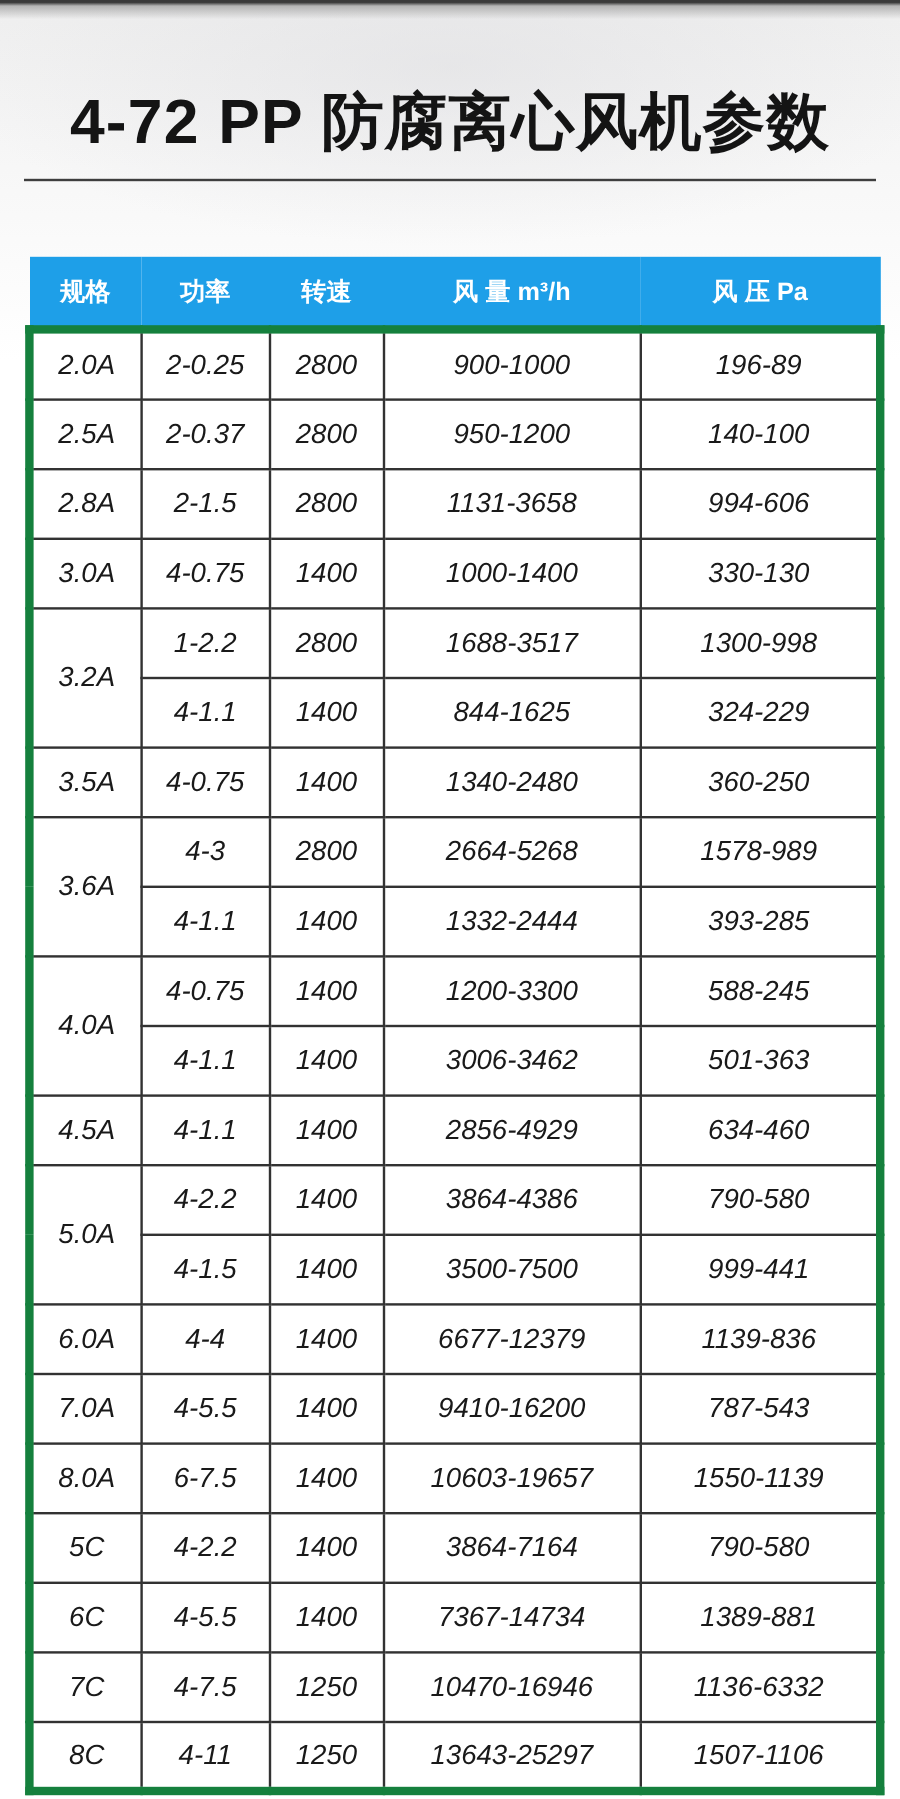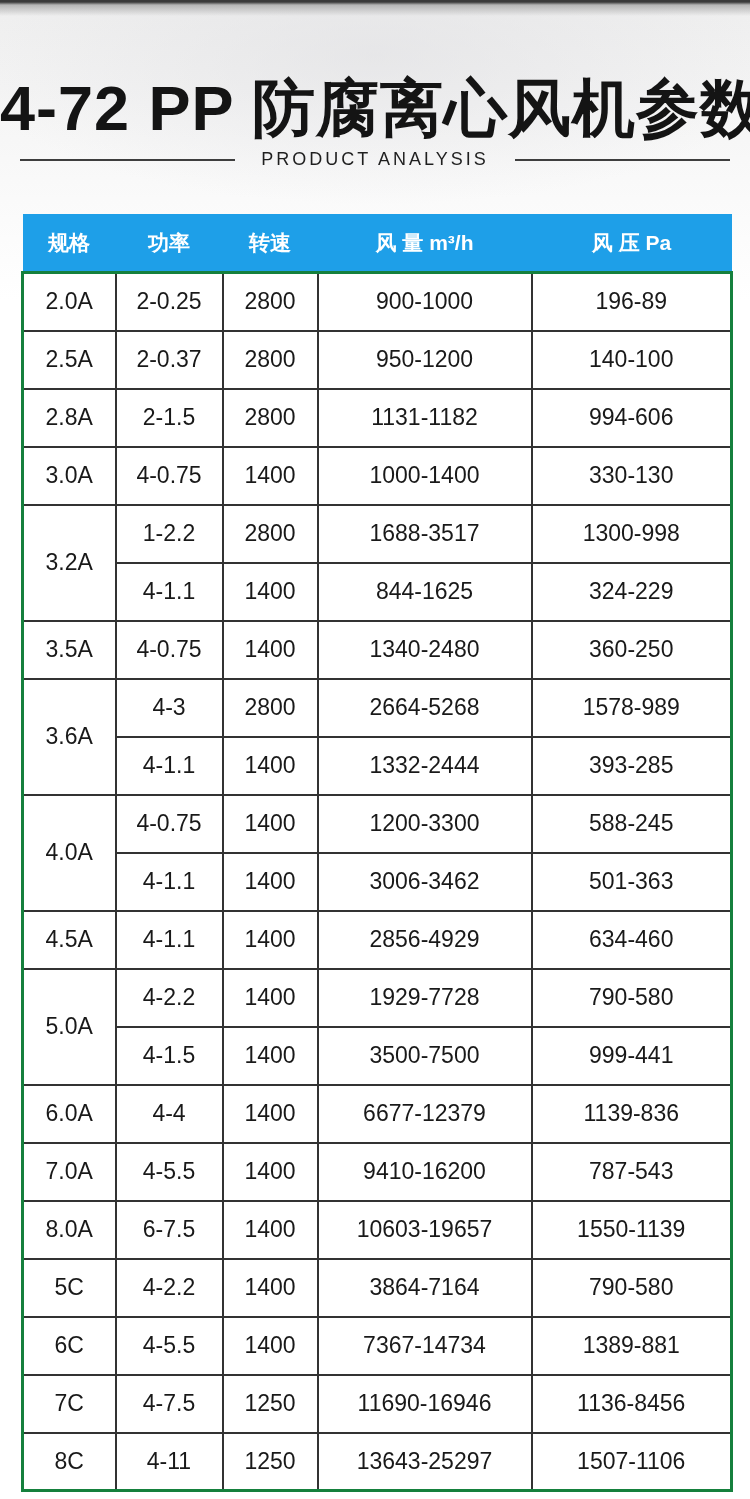--- a/index.html
+++ b/index.html
@@ -13,21 +13,21 @@
     background:
       radial-gradient(ellipse 420px 150px at 50% 55px, rgba(221,221,224,0.55) 0%, rgba(255,255,255,0) 100%),
       linear-gradient(180deg, #efefef 0%, #f6f6f6 120px, #ffffff 300px, #ffffff 100%);
   }
   .top-edge {
     position: absolute; top: 0; left: 0; width: 750px; height: 16px;
     background: linear-gradient(180deg, #3a3a3a 0px, #3a3a3a 2px, #b5b5b5 5px, rgba(230,230,230,0) 16px);
   }
   .title {
     position: absolute; top: 74px; left: 0; width: 750px; margin: 0;
-    text-align: center; font-size: 63px; line-height: 1.1; font-weight: bold;
+    text-align: center; font-size: 52px; line-height: 1.1; font-weight: bold;
     color: #141414; letter-spacing: 1px; white-space: nowrap;
   }
   .subtitle-row {
     position: absolute; top: 149px; left: 20px; width: 710px;
     display: flex; align-items: center;
   }
   .rule { flex: 1; height: 2px; background: #3e3e3e; }
   .subtitle {
     margin: 0 26px; font-size: 18px; letter-spacing: 3px;
     color: #1f1f1f; font-weight: 500; white-space: nowrap;
@@ -35,41 +35,40 @@
   table.spec-table {
     position: absolute; top: 214px; left: 21px; width: 709px;
     border-collapse: collapse; table-layout: fixed;
   }
   table.spec-table thead th {
     background: var(--accent); color: #ffffff;
     font-size: 21px; font-weight: bold; height: 57px;
     border: none; text-align: center; vertical-align: middle;
     padding: 0; white-space: nowrap;
   }
-  table.spec-table tbody { border: 3px solid #15803d; }
+  table.spec-table tbody { border: 7px solid #15803d; font-style: italic; }
   table.spec-table tbody tr { height: 58px; }
   table.spec-table tbody td {
     border: 2px solid var(--grid);
     background: #ffffff;
     text-align: center; vertical-align: middle;
     font-size: 23px; color: #191919; padding: 0;
     white-space: nowrap;
   }
 </style>
 </head>
 <body>
 
 <div class="page">
   <div class="top-edge"></div>
 
   <h1 class="title">4-72 PP 防腐离心风机参数</h1>
 
   <div class="subtitle-row">
     <span class="rule"></span>
-    <span class="subtitle">PRODUCT ANALYSIS</span>
     <span class="rule"></span>
   </div>
 
   <table class="spec-table">
     <colgroup>
       <col style="width:93px">
       <col style="width:107px">
       <col style="width:95px">
       <col style="width:214px">
       <col style="width:200px">
@@ -95,21 +94,21 @@
           <td rowspan="1">2.5A</td>
           <td>2-0.37</td>
           <td>2800</td>
           <td>950-1200</td>
           <td>140-100</td>
         </tr>
         <tr>
           <td rowspan="1">2.8A</td>
           <td>2-1.5</td>
           <td>2800</td>
-          <td>1131-1182</td>
+          <td>1131-3658</td>
           <td>994-606</td>
         </tr>
         <tr>
           <td rowspan="1">3.0A</td>
           <td>4-0.75</td>
           <td>1400</td>
           <td>1000-1400</td>
           <td>330-130</td>
         </tr>
         <tr>
@@ -162,21 +161,21 @@
           <td rowspan="1">4.5A</td>
           <td>4-1.1</td>
           <td>1400</td>
           <td>2856-4929</td>
           <td>634-460</td>
         </tr>
         <tr>
           <td rowspan="2">5.0A</td>
           <td>4-2.2</td>
           <td>1400</td>
-          <td>1929-7728</td>
+          <td>3864-4386</td>
           <td>790-580</td>
         </tr>
         <tr>
           <td>4-1.5</td>
           <td>1400</td>
           <td>3500-7500</td>
           <td>999-441</td>
         </tr>
         <tr>
           <td rowspan="1">6.0A</td>
@@ -210,22 +209,22 @@
           <td rowspan="1">6C</td>
           <td>4-5.5</td>
           <td>1400</td>
           <td>7367-14734</td>
           <td>1389-881</td>
         </tr>
         <tr>
           <td rowspan="1">7C</td>
           <td>4-7.5</td>
           <td>1250</td>
-          <td>11690-16946</td>
-          <td>1136-8456</td>
+          <td>10470-16946</td>
+          <td>1136-6332</td>
         </tr>
         <tr>
           <td rowspan="1">8C</td>
           <td>4-11</td>
           <td>1250</td>
           <td>13643-25297</td>
           <td>1507-1106</td>
         </tr>
       </tbody>
   </table>

